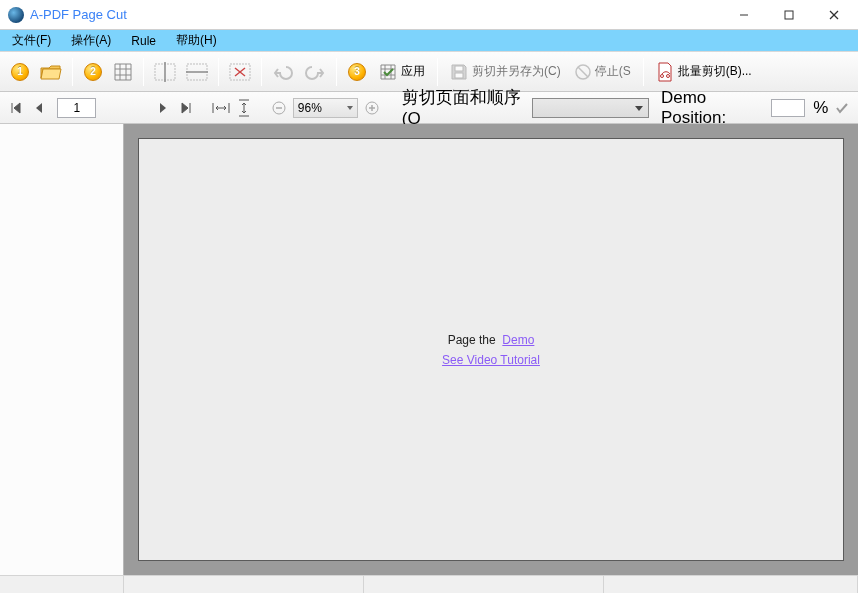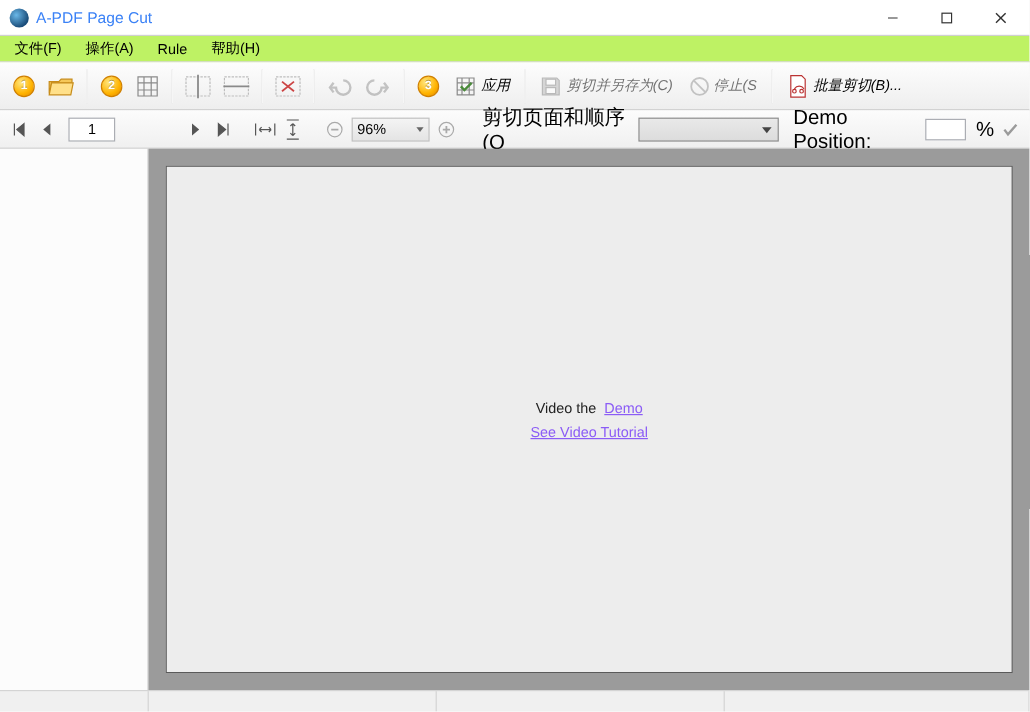--- a/index.html
+++ b/index.html
@@ -7,28 +7,28 @@
 
 
 .titlebar { height: 30px; background: #fff; display: flex; align-items: center; padding: 0 2px; border-bottom: 1px solid #d0d0d0; }
 .titlebar .app-icon { width: 16px; height: 16px; margin: 0 6px; background: radial-gradient(circle at 35% 35%, #6ab8e8 0%, #1a4d7a 70%); border-radius: 50%; }
 .titlebar .title { flex: 1; color: #3b82f6; font-size: 13px; }
 .titlebar .winbtns { display: flex; }
 .titlebar .winbtn { width: 45px; height: 28px; display: flex; align-items: center; justify-content: center; color: #333; }
 .titlebar .winbtn svg { width: 10px; height: 10px; }
 
 
-.menubar { height: 22px; background: #bef264; display: flex; align-items: center; padding: 0 4px; gap: 4px; border-bottom: 1px solid #d9d9d9; }
+.menubar { height: 22px; background: #7dd3fc; display: flex; align-items: center; padding: 0 4px; gap: 4px; border-bottom: 1px solid #d9d9d9; }
 .menubar .menuitem { padding: 2px 8px; cursor: default; }
 
 
 .toolbar { height: 40px; background: linear-gradient(#fdfdfd, #eeeeee); border-bottom: 1px solid #c8c8c8; display: flex; align-items: center; padding: 0 6px; gap: 2px; }
 .toolbar .sep { width: 1px; height: 28px; background: #c8c8c8; margin: 0 4px; border-right: 1px solid #fff; }
 .tbtn { min-width: 28px; height: 30px; display: flex; align-items: center; justify-content: center; padding: 0 4px; gap: 4px; border-radius: 3px; }
-.tbtn.text { padding: 0 6px; font-style: italic; }
+.tbtn.text { padding: 0 6px; }
 .tbtn.disabled { opacity: 0.55; }
 .stepnum { width: 18px; height: 18px; border-radius: 50%; background: radial-gradient(circle at 35% 30%, #ffe680 0%, #ffb300 60%, #e08500 100%); border: 1px solid #d08000; display: flex; align-items: center; justify-content: center; color: #fff; font-weight: bold; font-size: 10px; text-shadow: 0 -1px 0 rgba(0,0,0,.3); }
 
 
 .navbar { height: 32px; background: linear-gradient(#fcfcfc, #f0f0f0); border-bottom: 1px solid #c8c8c8; display: flex; align-items: center; padding: 0 6px; gap: 4px; }
 .navbtn { width: 22px; height: 22px; display: flex; align-items: center; justify-content: center; }
 .pagebox { width: 44px; height: 20px; border: 1px solid #abadb3; background: #fff; text-align: center; line-height: 18px; margin: 0 4px; }
 .zoombox { width: 72px; height: 20px; border: 1px solid #c0c0c0; background: linear-gradient(#f4f4f4,#e4e4e4); text-align: left; padding: 0 4px; line-height: 18px; position: relative; }
 .zoombox::after { content: ""; position: absolute; right: 4px; top: 7px; border-left: 3px solid transparent; border-right: 3px solid transparent; border-top: 4px solid #666; }
 .ordercombo { width: 130px; height: 20px; border: 1px solid #8a8a8a; background: linear-gradient(#e9e9e9,#dcdcdc); line-height: 18px; padding: 0 4px; position: relative; margin: 0 4px; }
@@ -237,21 +237,21 @@
         <path d="M2 7l3 4 7-8" fill="none" stroke="#9a9a9a" stroke-width="2"></path>
       </svg>
     </div>
 </div>
 
 <div class="workspace">
   <div class="sidepanel"></div>
   <div class="canvaswrap">
     <div class="page">
       <div class="line">
-        <span>Video the</span>
+        <span>Page the</span>
         &nbsp;<a>Demo</a>
       </div>
       <div class="line">
         <a>See Video Tutorial</a>
       </div>
     </div>
   </div>
 </div>
 
 <div class="statusbar">

